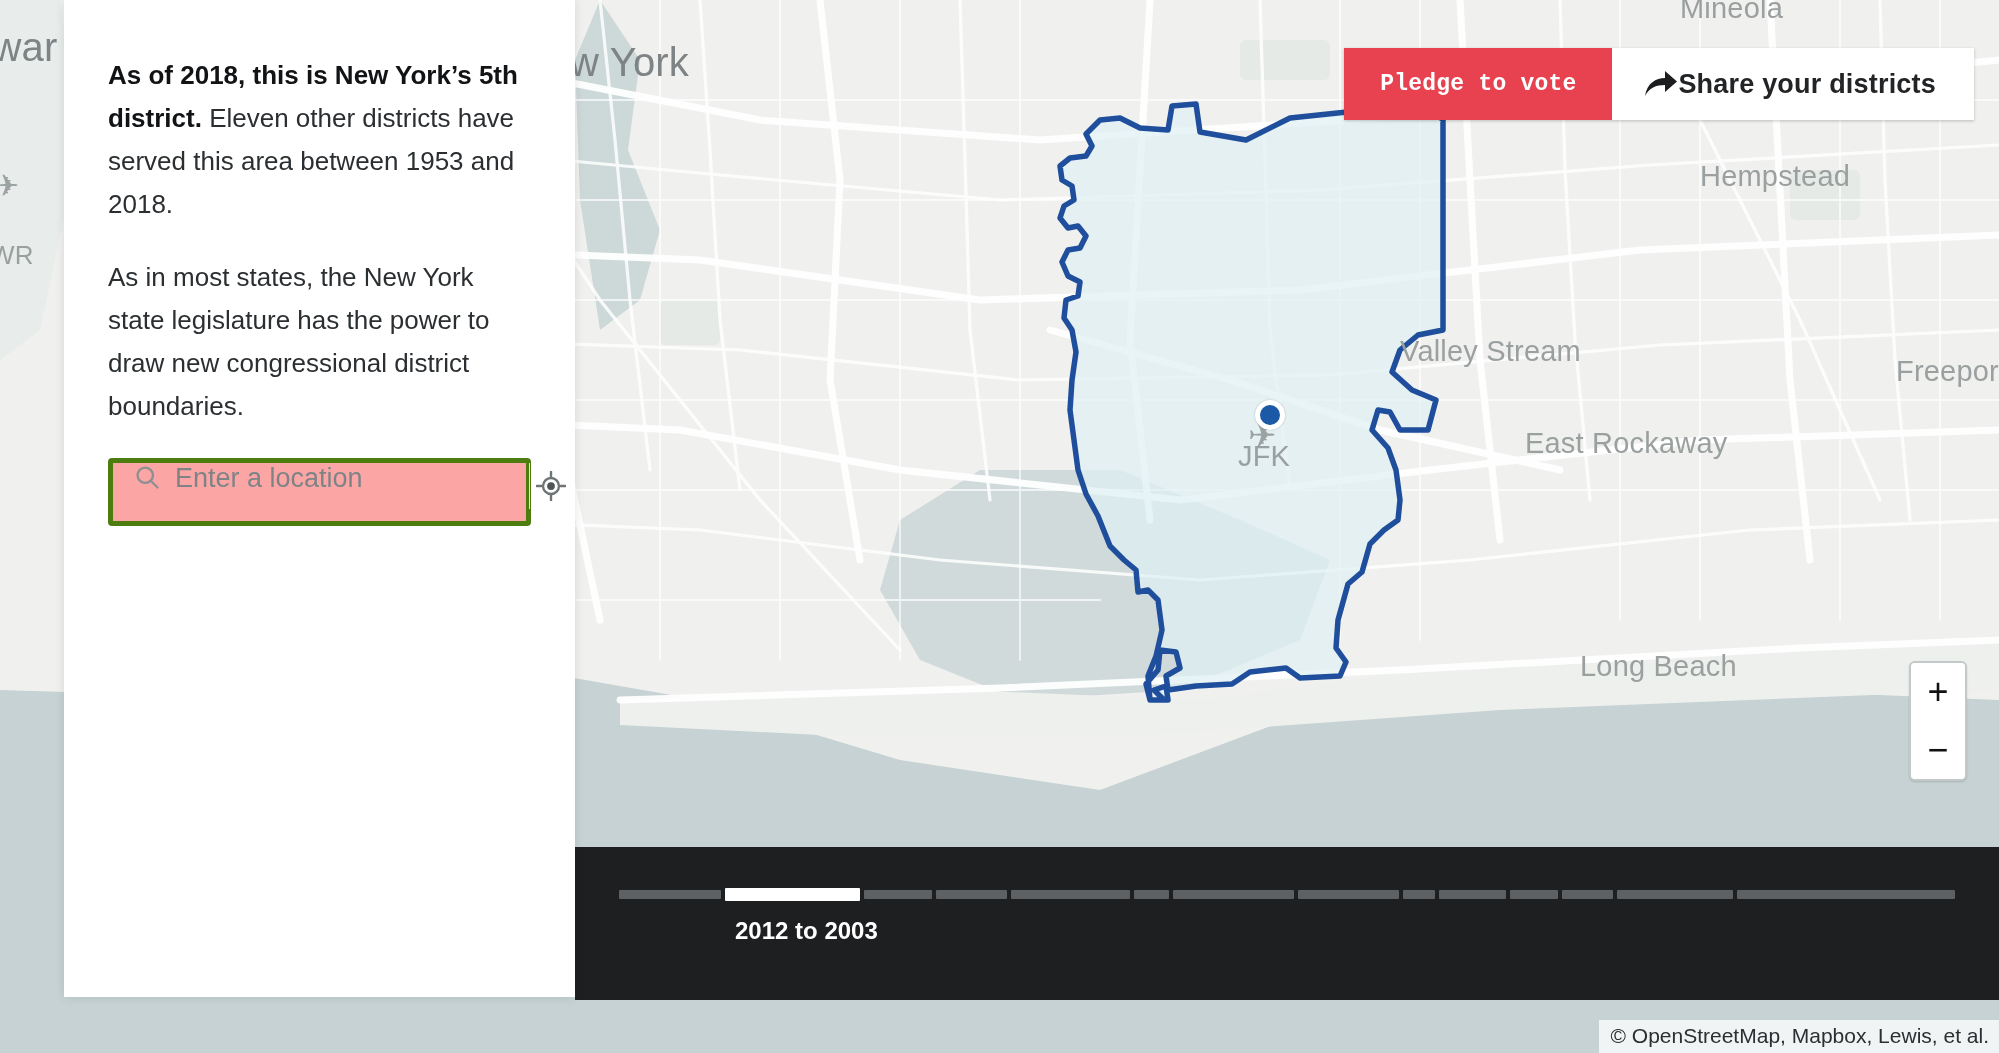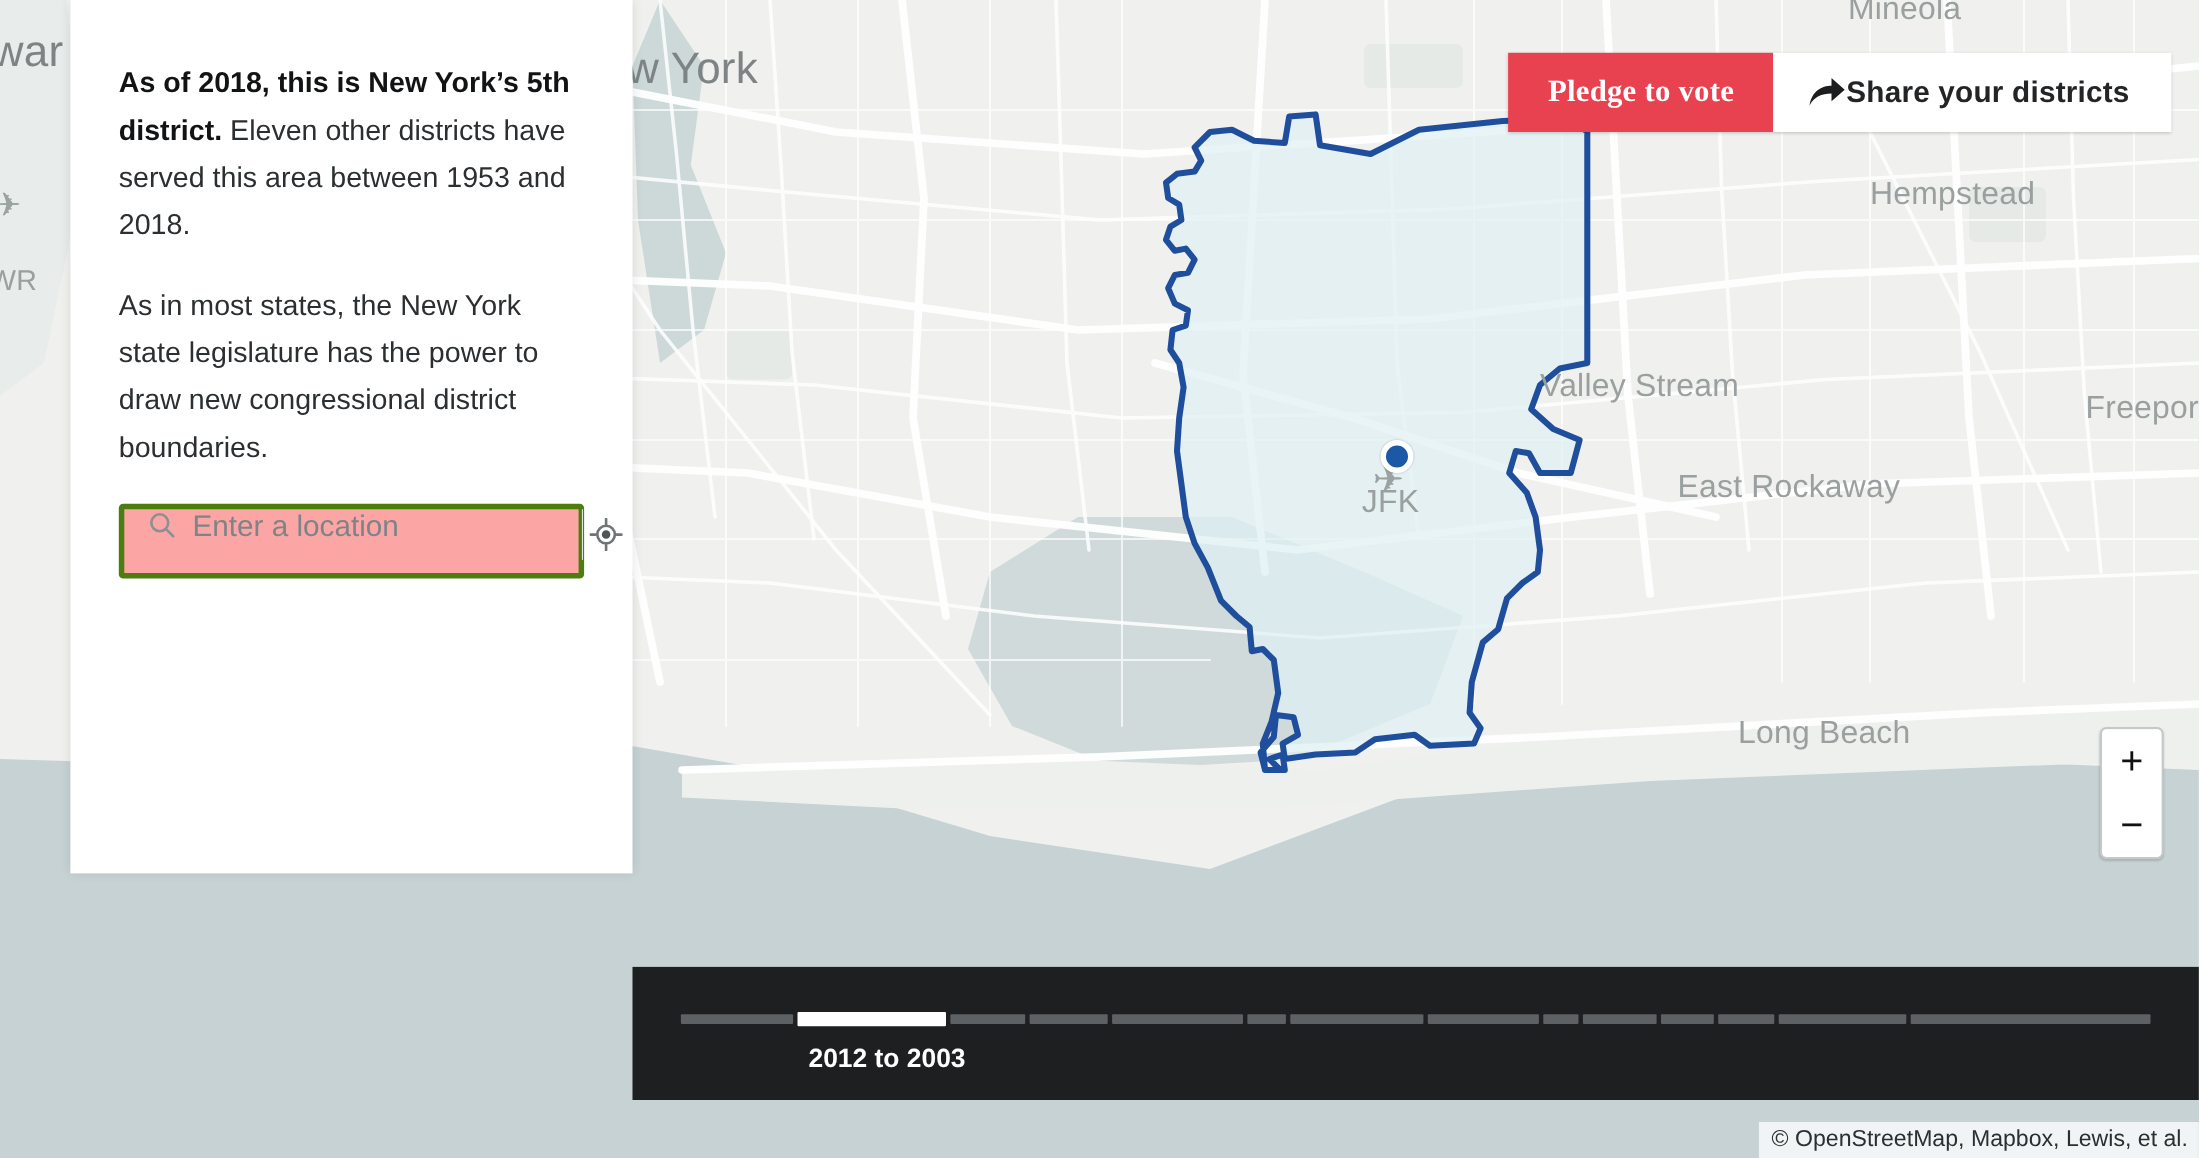--- a/index.html
+++ b/index.html
@@ -58,27 +58,27 @@
   #top-actions {
     position: absolute;
     right: 25px; top: 48px;
     display: flex;
     height: 72px;
     box-shadow: 0 1px 3px rgba(0,0,0,.22);
   }
   #pledge-btn {
     background: #e8414f;
     color: #ffffff;
-    font-size: 28px;
+    font-size: 23px;
     font-weight: bold;
     display: flex; align-items: center; justify-content: center;
     padding: 0 36px;
     border: none;
     cursor: pointer;
-    font-family: Liberation Serif, serif;
+    font-family: Liberation Mono, monospace;
     letter-spacing: .2px;
   }
   #share-btn {
     background: #ffffff;
     color: #222426;
     font-size: 27px;
     font-weight: bold;
     display: flex; align-items: center; 
     padding: 0 38px 0 32px;
     border: none;
@@ -111,21 +111,21 @@
     font-family: "Liberation Sans", sans-serif;
     padding: 0;
   }
   #zoom-in-btn { border-bottom: 1px solid #ddd; }
 
   
   #sidebar {
     position: absolute;
     left: 64px; top: 0;
     width: 511px;
-    height: 794px;
+    height: 997px;
     background: #ffffff;
     box-shadow: 0 0 10px rgba(0,0,0,.10);
     padding: 30px 44px 0 44px;
     z-index: 20;
   }
   #sidebar p {
     margin: 0 0 30px 0;
     font-size: 26px;
     line-height: 43px;
     color: #2b2f31;
@@ -178,21 +178,21 @@
     width: 64px;
     display: flex; align-items: center; justify-content: center;
     cursor: pointer;
   }
 
   
   #timeline {
     position: absolute;
     left: 575px; bottom: 53px;
     width: 1424px;
-    height: 121px;
+    height: 153px;
     background: #1e1f20;
     z-index: 15;
   }
   #timeline-track {
     position: absolute;
     left: 44px; top: 43px;
     width: 1336px;
     height: 9px;
     display: flex;
     gap: 4px;

